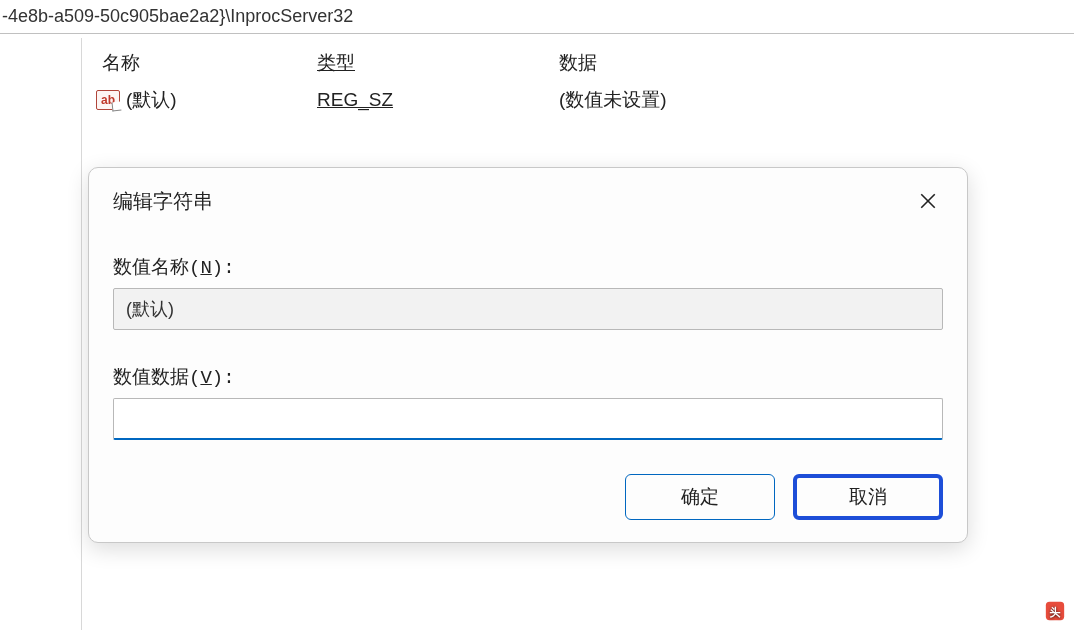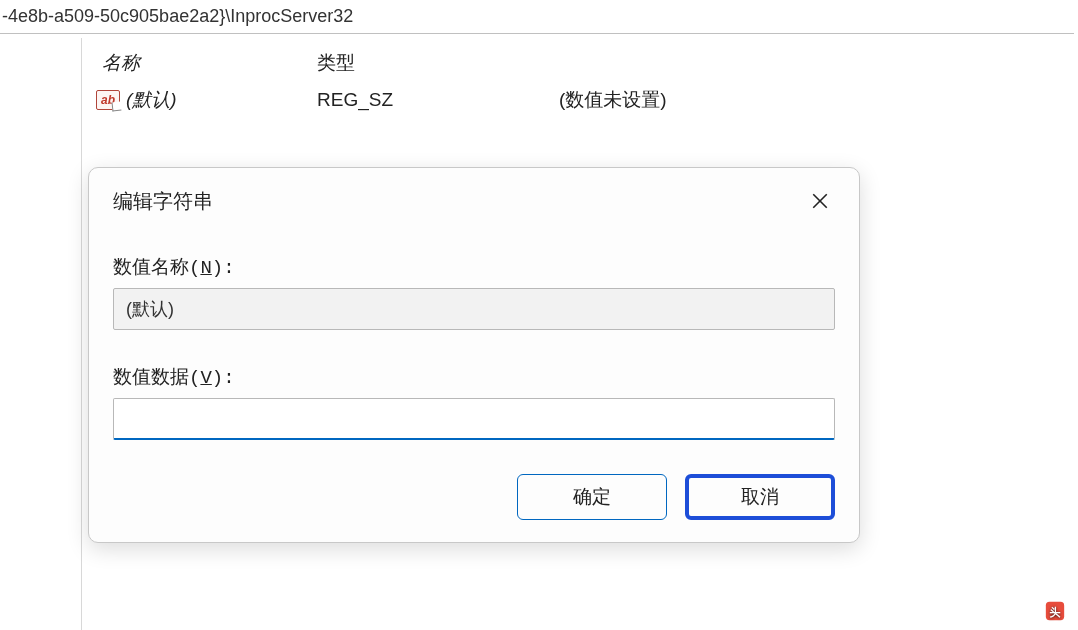--- a/index.html
+++ b/index.html
@@ -46,22 +46,22 @@
       position: relative;
     }
     .table-header {
       display: flex;
       height: 42px;
       align-items: center;
       font-size: 19px;
       color: #222;
       padding-top: 8px;
     }
-    .col-name { width: 235px; padding-left: 20px; font-style: italic; }
-    .col-type { width: 242px; }
+    .col-name { width: 235px; padding-left: 20px; }
+    .col-type { width: 242px; text-decoration: underline; }
     .col-data { flex: 1; }
     .table-row {
       display: flex;
       height: 40px;
       align-items: center;
       font-size: 19px;
       color: #222;
     }
     .string-icon {
       display: inline-flex;
@@ -92,21 +92,21 @@
       height: 8px;
       border-left: 1px solid #888;
       border-bottom: 1px solid #888;
       background: #fff;
       transform: rotate(-6deg);
     }
     .dialog {
       position: absolute;
       left: 88px;
       top: 167px;
-      width: 772px;
+      width: 880px;
       background: #fdfdfd;
       border: 1px solid #c8c8c8;
       border-radius: 10px;
       box-shadow: 0 6px 22px rgba(0,0,0,0.14);
       padding: 0;
     }
     .dialog-titlebar {
       display: flex;
       justify-content: space-between;
       align-items: center;
@@ -211,20 +211,21 @@
 <div class="address-bar">
   <span>-4e8b-a509-50c905bae2a2}\InprocServer32</span>
 </div>
 
 <div class="main-area">
   <div class="left-panel"></div>
   <div class="right-panel">
     <div class="table-header">
       <div class="col-name">名称</div>
       <div class="col-type">类型</div>
+      <div class="col-data">数据</div>
     </div>
     <div class="table-row">
       <div class="col-name" style="display:flex;align-items:center;padding-left:0;">
         <span class="string-icon"></span>
         <span>(默认)</span>
       </div>
       <div class="col-type">REG_SZ</div>
       <div class="col-data">(数值未设置)</div>
     </div>
   </div>

